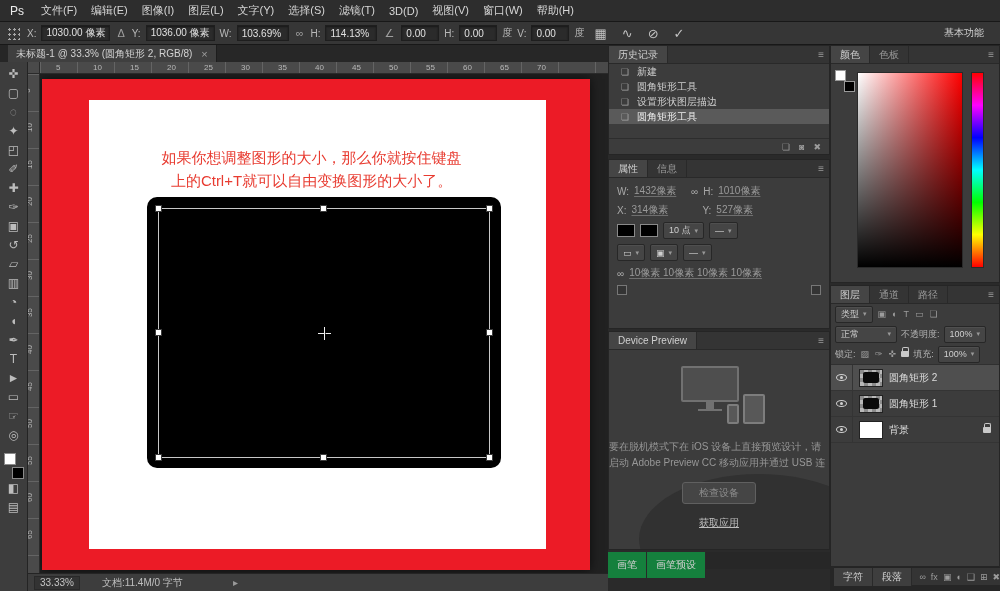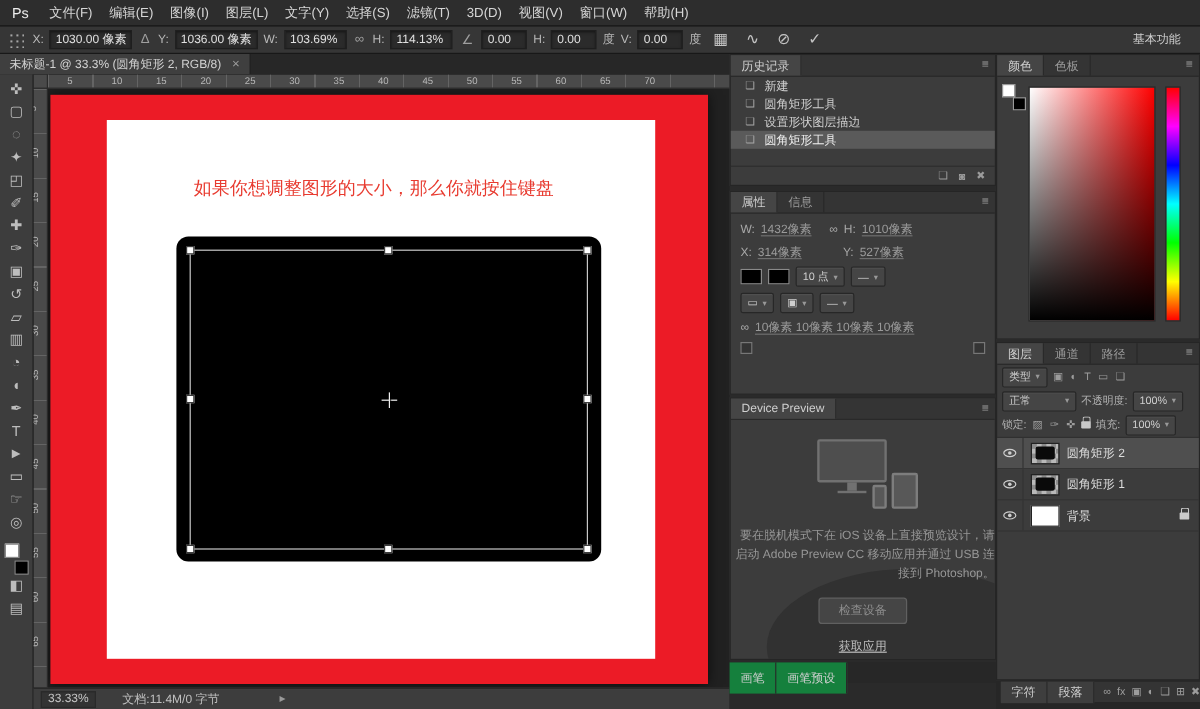--- a/index.html
+++ b/index.html
@@ -21,21 +21,21 @@
            background-size:5px 5px;background-position:1px 1px}
   .flabel{font-size:10px;color:#b9b9b9;white-space:nowrap}
   .fbox{background:#2b2b2b;border:1px solid #1e1e1e;box-shadow:inset 0 1px 2px rgba(0,0,0,.45);
         height:16px;min-width:64px;padding:0 4px;display:flex;align-items:center;font-size:10px;color:#e0e0e0;white-space:nowrap}
   .fbox.mid{min-width:52px}.fbox.small{min-width:38px}
   .oicon{color:#9f9f9f;font-size:11px;padding:0 2px}
   .obtn{color:#c4c4c4;font-size:13px;padding:0 5px}
   #workspace{margin-left:auto;font-size:10px;color:#cfcfcf;padding-right:10px}
 
   
-  #tabrow{position:absolute;left:0;top:45px;width:608px;height:25px;background:#272727}
+  #tabrow{position:absolute;left:8px;top:45px;width:608px;height:25px;background:#272727}
   #doctab{display:inline-flex;align-items:center;height:17px;background:#3f3f3f;padding:0 8px;
           font-size:10px;color:#d2d2d2;border-right:1px solid #1d1d1d;gap:9px}
   #doctab .close{color:#9f9f9f;font-size:11px}
 
   
   #toolbar{position:absolute;left:0;top:62px;width:28px;height:529px;background:#3d3d3d;
            border-right:1px solid #242424;display:flex;flex-direction:column;align-items:center;padding-top:3px}
   .tool{width:28px;height:19px;line-height:19px;text-align:center;font-size:12px;color:#bdbdbd}
   #swatches{position:relative;width:22px;height:26px;margin-top:8px}
   #swatches .fg{position:absolute;left:1px;top:0;width:12px;height:12px;background:#fff;border:1px solid #8a8a8a;z-index:2}
@@ -103,21 +103,21 @@
 
   
   #devicepanel{top:286px;width:222px;height:219px;overflow:hidden}
   .devblob{position:absolute;right:-50px;bottom:-55px;width:240px;height:130px;background:#313131;border-radius:50%}
   .devices{position:relative;width:92px;height:58px;margin:16px auto 0;z-index:1}
   .monitor{position:absolute;left:8px;top:0;width:58px;height:36px;background:#4e4e4e;border:2px solid #717171;border-radius:2px}
   .monitor:after{content:'';position:absolute;left:23px;bottom:-9px;width:8px;height:7px;background:#717171}
   .monitor:before{content:'';position:absolute;left:15px;bottom:-11px;width:24px;height:2px;background:#717171}
   .tablet{position:absolute;right:0;bottom:0;width:22px;height:30px;background:#585858;border:2px solid #7d7d7d;border-radius:2px;z-index:2}
   .phone{position:absolute;right:26px;bottom:0;width:12px;height:20px;background:#585858;border:2px solid #7d7d7d;border-radius:2px;z-index:2}
-  .devtext{margin-top:15px;text-align:right;font-size:10px;line-height:16px;color:#979797;position:relative;z-index:1}
+  .devtext{margin-top:15px;text-align:left;font-size:10px;line-height:16px;color:#979797;position:relative;z-index:1}
   .devbtn{margin:11px auto 0;width:max-content;padding:3px 16px;border:1px solid #606060;border-radius:3px;
           background:#454545;color:#8d8d8d;font-size:10px;position:relative;z-index:1}
   .devlink{margin-top:12px;text-align:center;font-size:10px;color:#bdbdbd;text-decoration:underline;position:relative;z-index:1}
 
   
   #midtabs{position:absolute;left:0;top:507px;width:222px;height:17px;background:#272727;display:flex}
   #midtabs .ptab{height:26px;background:#15803d}
 
   
   #colorpanel{top:0;width:170px;height:238px}
@@ -265,20 +265,21 @@
     <span style="top:345px">50</span>
     <span style="top:382px">55</span>
     <span style="top:419px">60</span>
     <span style="top:456px">65</span>
   </div>
 
   <div id="artboard">
     <div id="whitepage">
       <div id="caption">
         <div>如果你想调整图形的大小，那么你就按住键盘</div>
+        <div>上的Ctrl+T就可以自由变换图形的大小了。</div>
       </div>
       <div id="blackshape"></div>
       <div id="bbox">
         <span class="h tl"></span>
         <span class="h tm"></span>
         <span class="h tr"></span>
         <span class="h ml"></span>
         <span class="h mr"></span>
         <span class="h bl"></span>
         <span class="h bm"></span>
@@ -390,21 +391,20 @@
     </div>
     <div class="devblob"></div>
     <div class="devices">
       <div class="monitor"></div>
       <div class="phone"></div>
       <div class="tablet"></div>
     </div>
     <div class="devtext">
       <div>要在脱机模式下在 iOS 设备上直接预览设计，请</div>
       <div>启动 Adobe Preview CC 移动应用并通过 USB 连</div>
-      <div>接到 Photoshop。</div>
     </div>
     <div class="devbtn">检查设备</div>
     <div class="devlink">获取应用</div>
   </div>
 
   <div id="midtabs">
     <span class="ptab">画笔</span>
     <span class="ptab">画笔预设</span>
   </div>
 </div>

